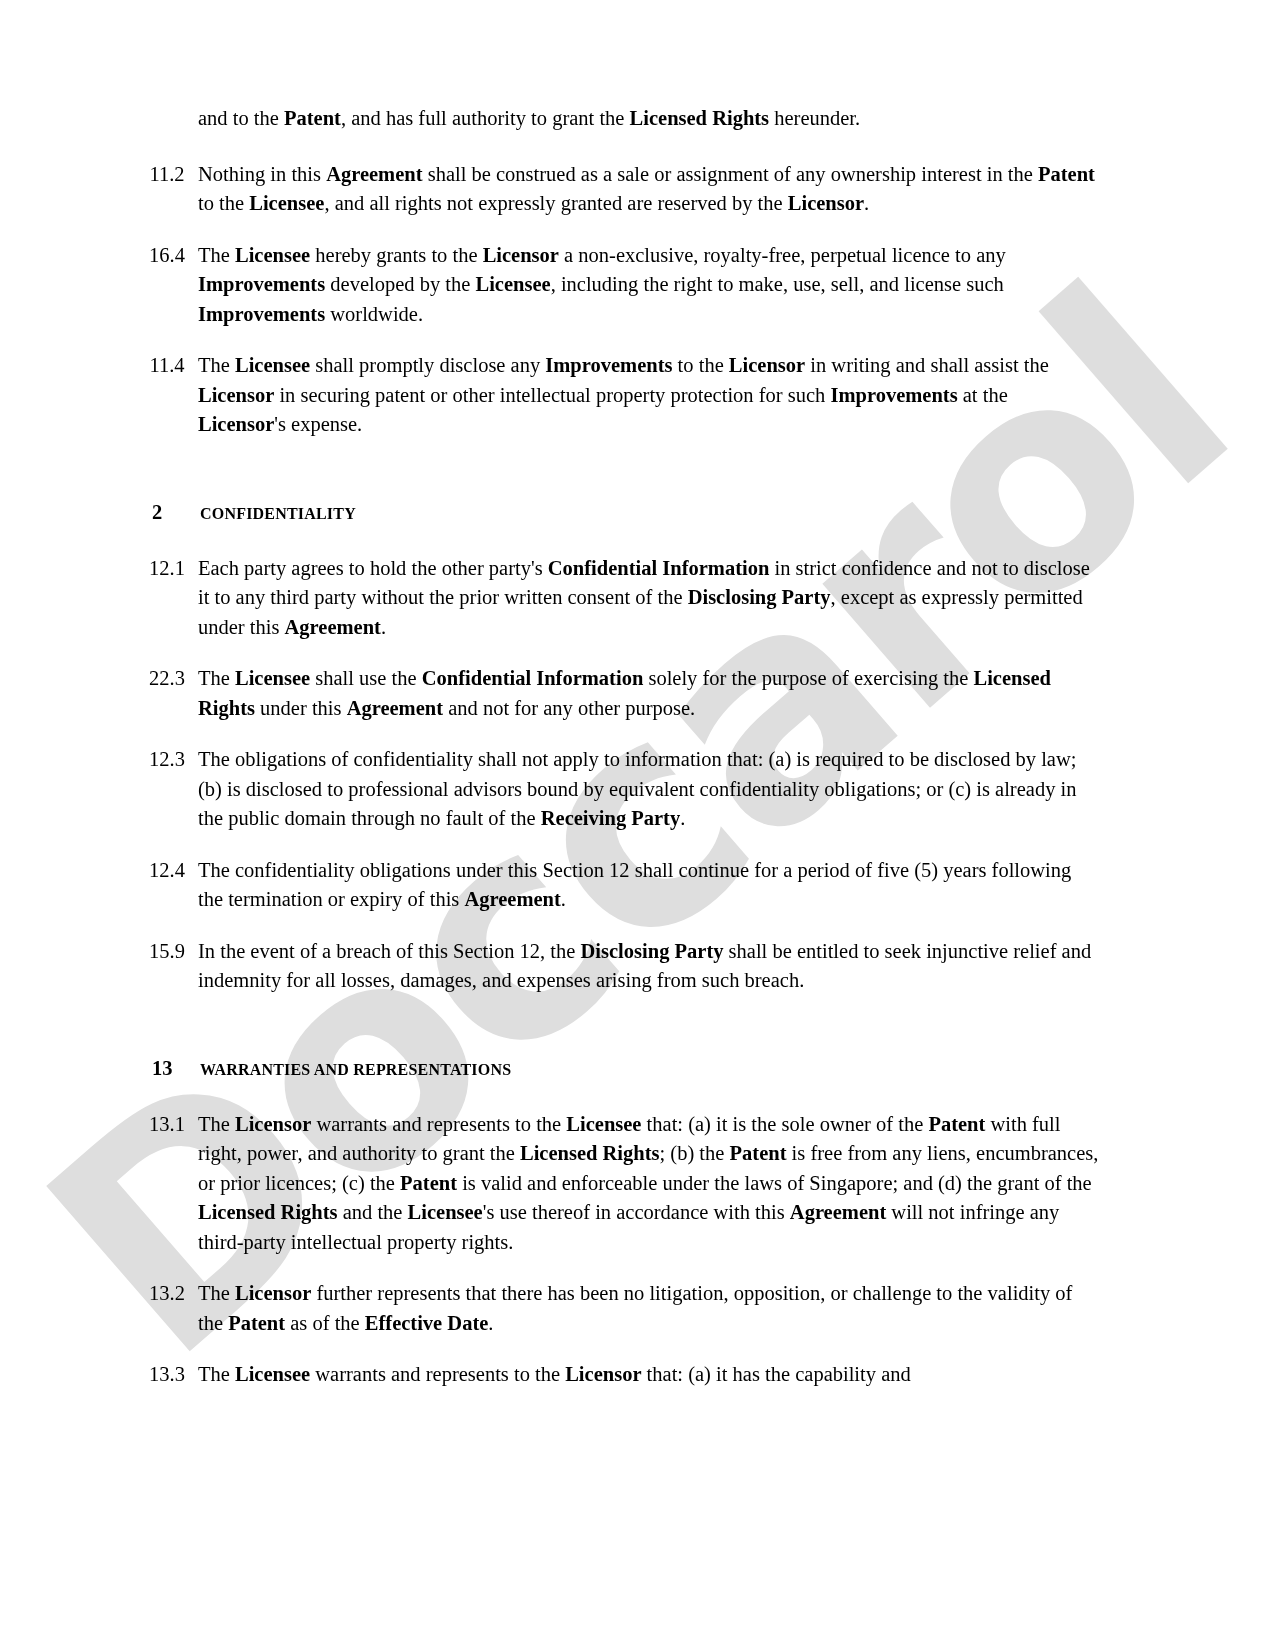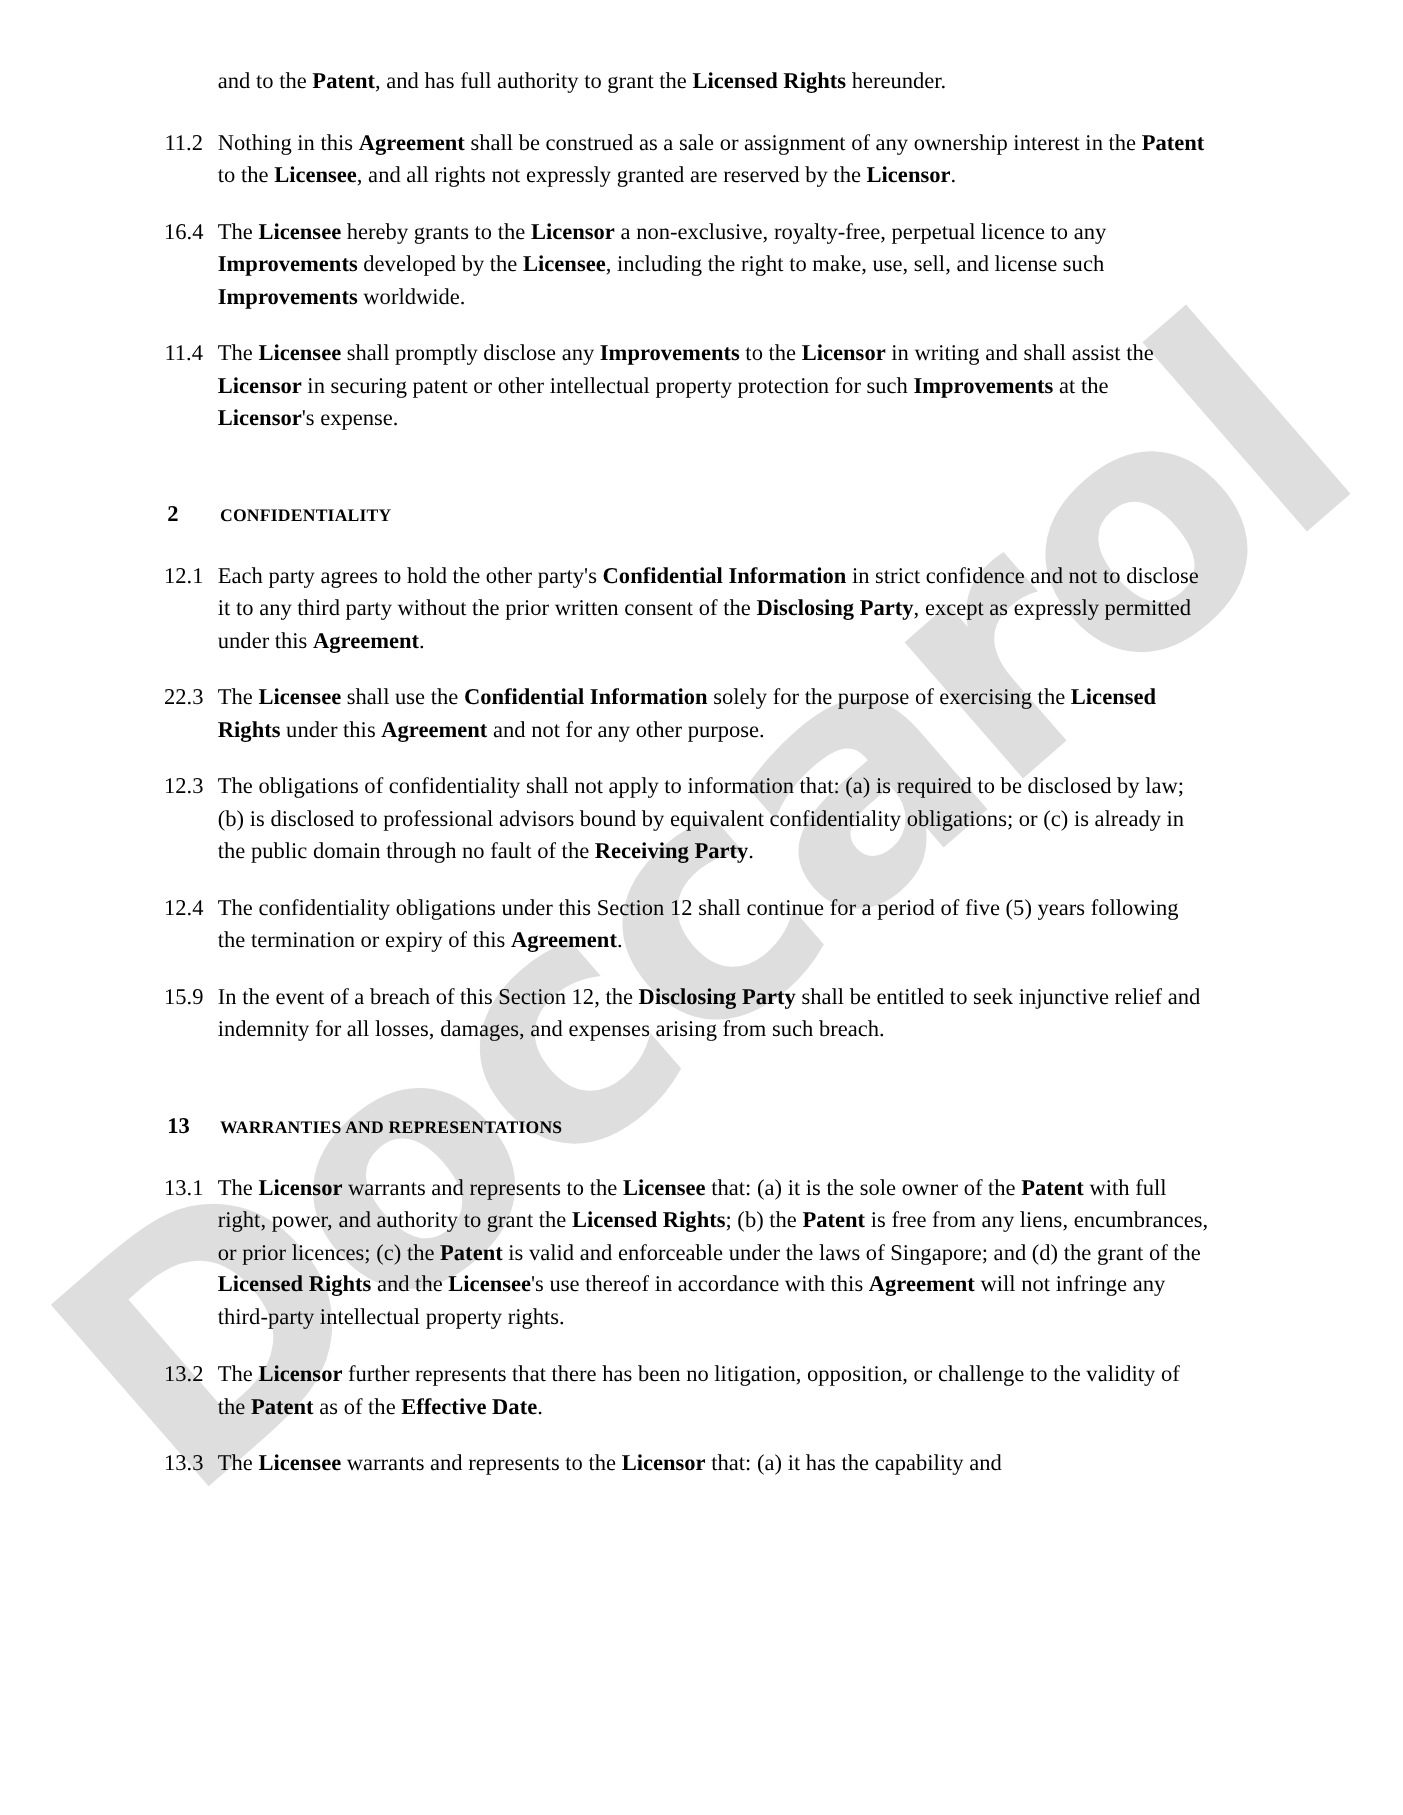--- a/index.html
+++ b/index.html
@@ -41,21 +41,21 @@
     user-select: none;
   }
 
   
   #page {
     position: relative;
     z-index: 1;
     width: 1275px;
     height: 1650px;
     box-sizing: border-box;
-    padding: 60px 176px 96px 136px;
+    padding: 104px 176px 96px 136px;
   }
 
   .clause {
     display: flex;
     align-items: flex-start;
     margin-bottom: 22px;
   }
   .clause-num {
     flex: 0 0 62px;
     font-size: 20.5px;

